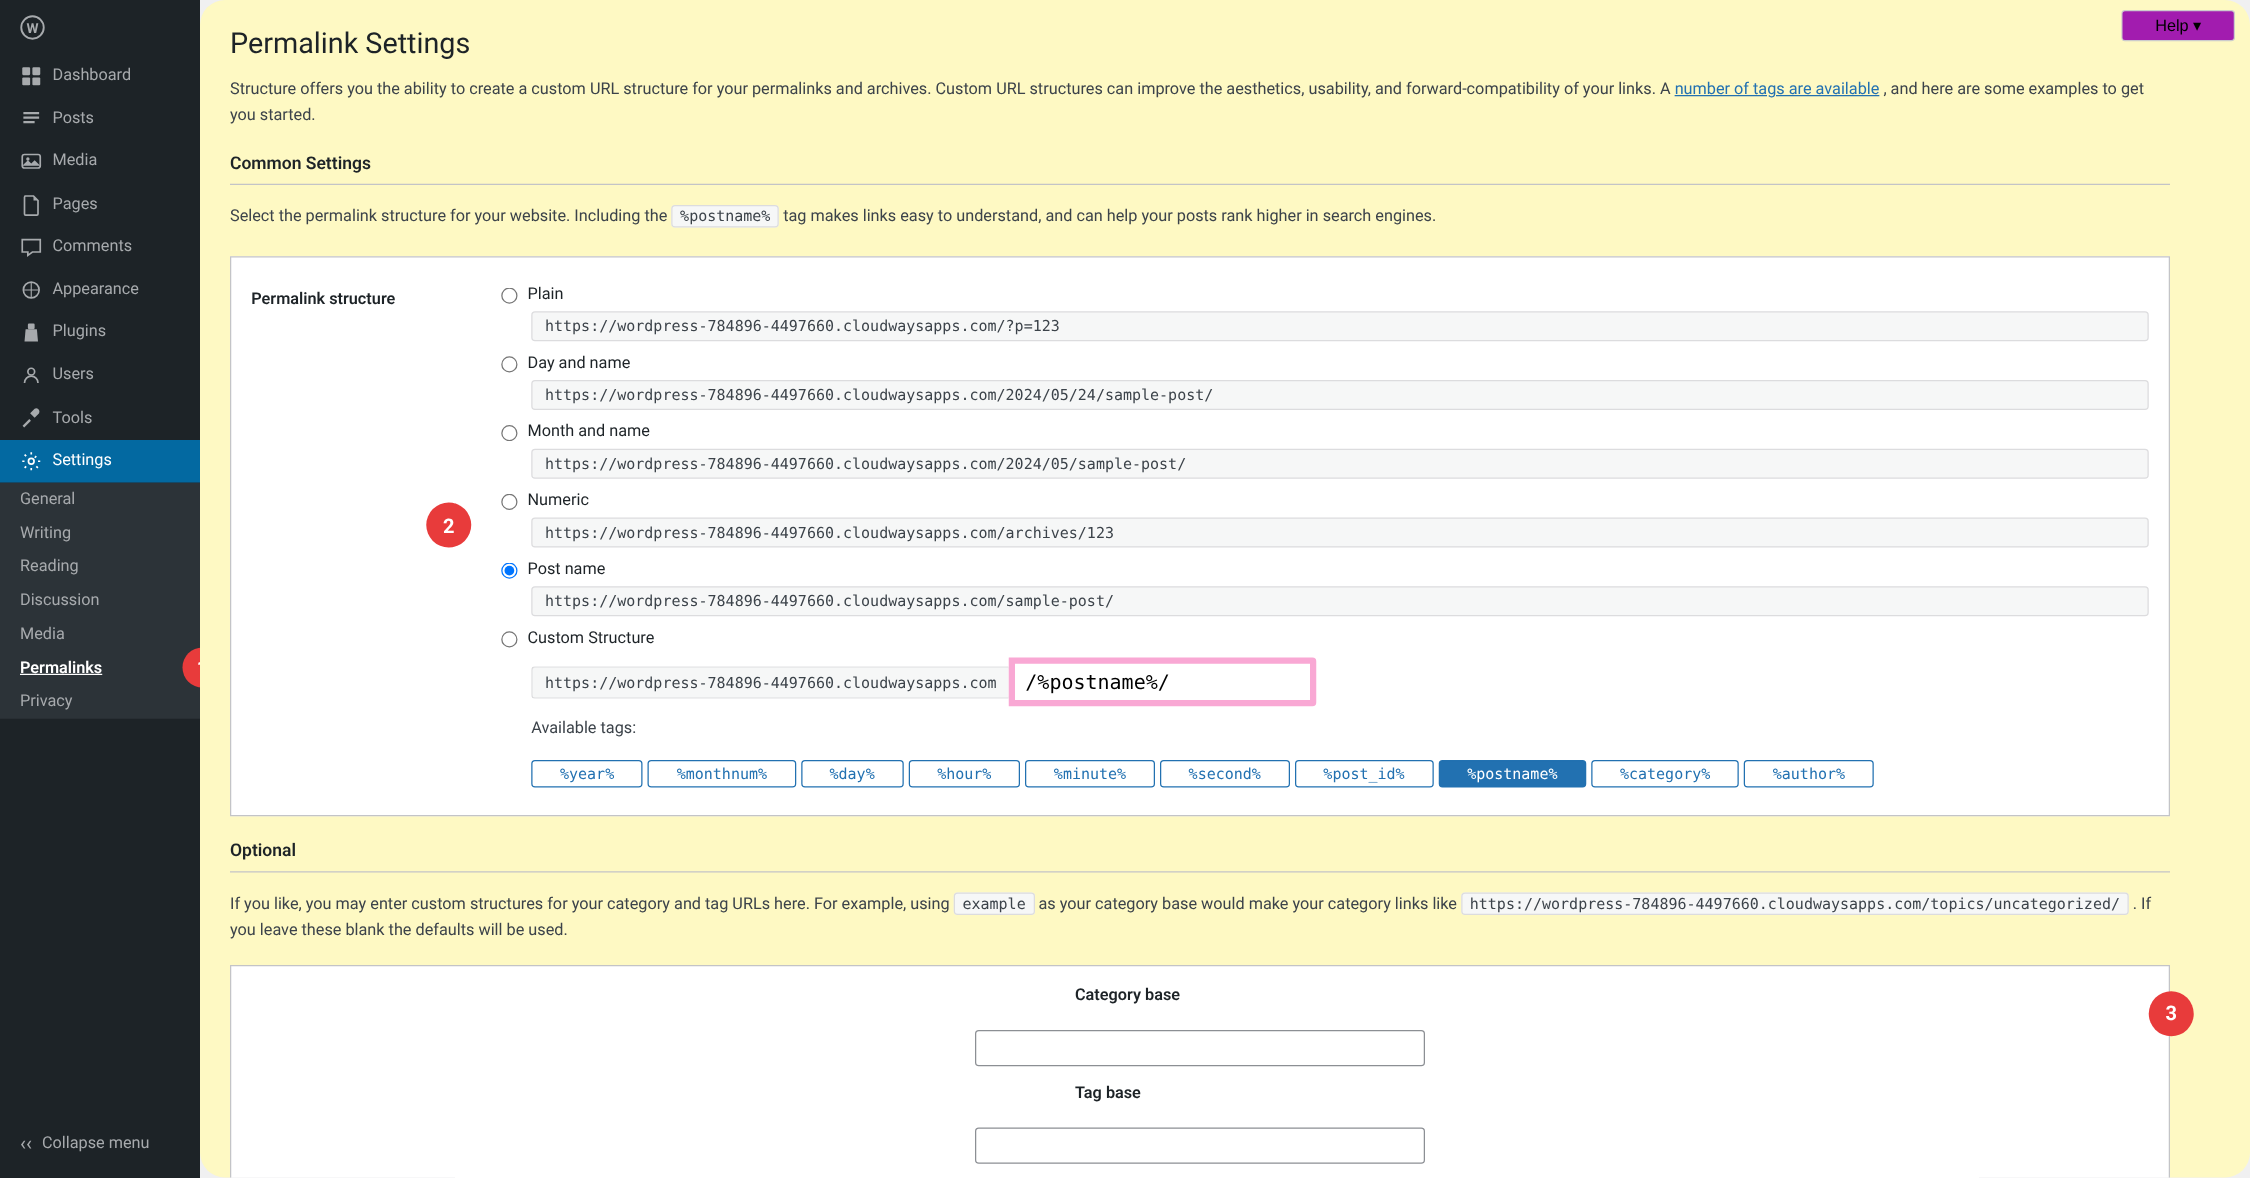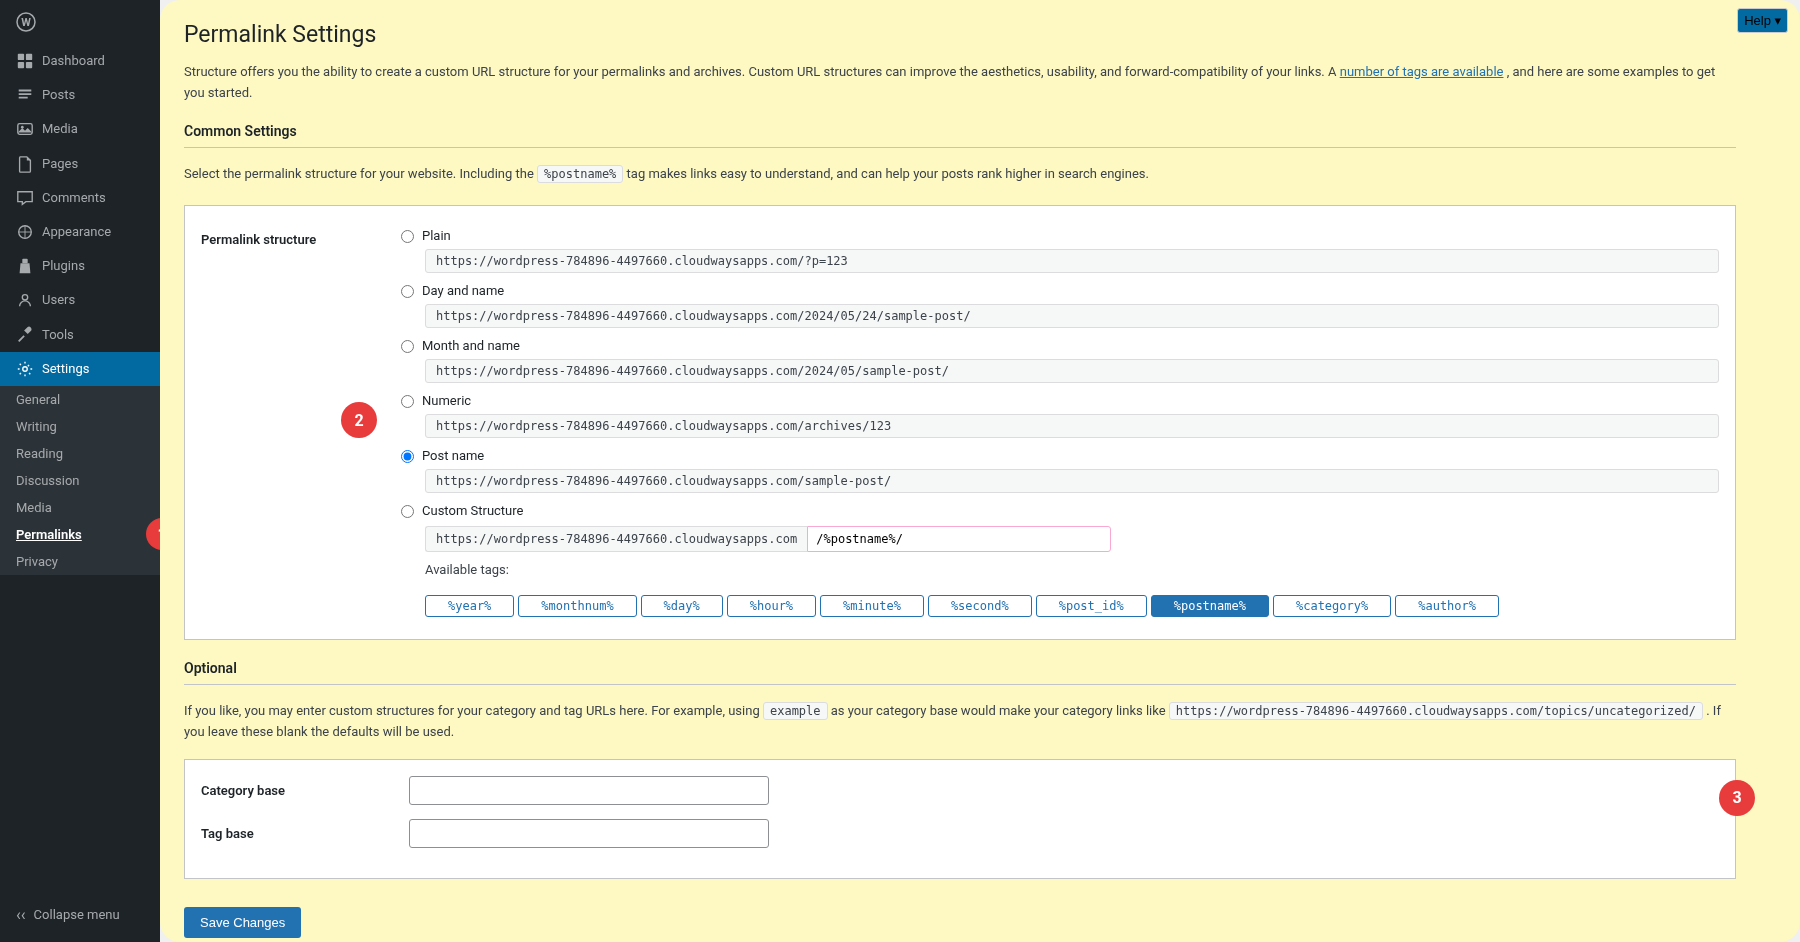--- a/index.html
+++ b/index.html
@@ -73,24 +73,24 @@
     .main-inner {
       padding: 20px 24px;
       max-width: 1600px;
     }
 
     
     .help-btn {
       position: fixed;
       top: 8px;
       right: 12px;
-      background: #0369a1;
+      background: #a21caf;
       border: 1px solid #ccc;
       border-radius: 3px;
-      padding: 4px 6px;
+      padding: 4px 26px;
       font-size: 13px;
       cursor: pointer;
       display: flex;
       align-items: flex-end;
       gap: 4px;
       z-index: 100;
     }
 
     h1.page-title {
       font-size: 23px;
@@ -144,26 +144,26 @@
       background: #f6f7f7;
       border: 1px solid #dcdcde;
       border-right: none;
       border-radius: 3px 0 0 3px;
       padding: 5px 10px;
       font-family: monospace;
       font-size: 12px;
       color: #3c434a;
     }
     .custom-structure-input {
-      border: 1px solid #f9a8d4;
+      border: 5px solid #f9a8d4;
       border-radius: 0 3px 3px 0;
       padding: 5px 8px;
       font-family: monospace;
-      font-size: 12px;
-      width: 304px;
+      font-size: 16px;
+      width: 246px;
       outline: none;
     }
 
     .available-tags { margin-left: 24px; margin-top: 10px; }
     .available-tags-label { font-size: 13px; color: #3c434a; margin-bottom: 6px; }
     .tags-list { display: flex; flex-wrap: wrap; gap: 4px; }
     .tag-btn {
       border: 1px solid #2271b1;
       background: transparent;
       color: #2271b1;
@@ -178,21 +178,21 @@
     .optional-description { font-size: 13px; color: #3c434a; line-height: 1.6; margin-bottom: 16px; }
     .optional-description code {
       background: #f6f7f7;
       border: 1px solid #dcdcde;
       border-radius: 3px;
       padding: 1px 6px;
       font-family: monospace;
       font-size: 12px;
     }
 
-    .form-field-row { display: flex; align-items: center; gap: 8px; margin-bottom: 14px; }
+    .form-field-row { display: flex; align-items: center; gap: 20px; margin-bottom: 14px; flex-direction: column; }
     .form-field-label { width: 200px; font-weight: 600; color: #1d2327; font-size: 13px; flex-shrink: 0; }
     .form-field-input {
       border: 1px solid #8c8f94;
       border-radius: 3px;
       padding: 6px 8px;
       font-size: 13px;
       width: 360px;
       outline: none;
     }
 

